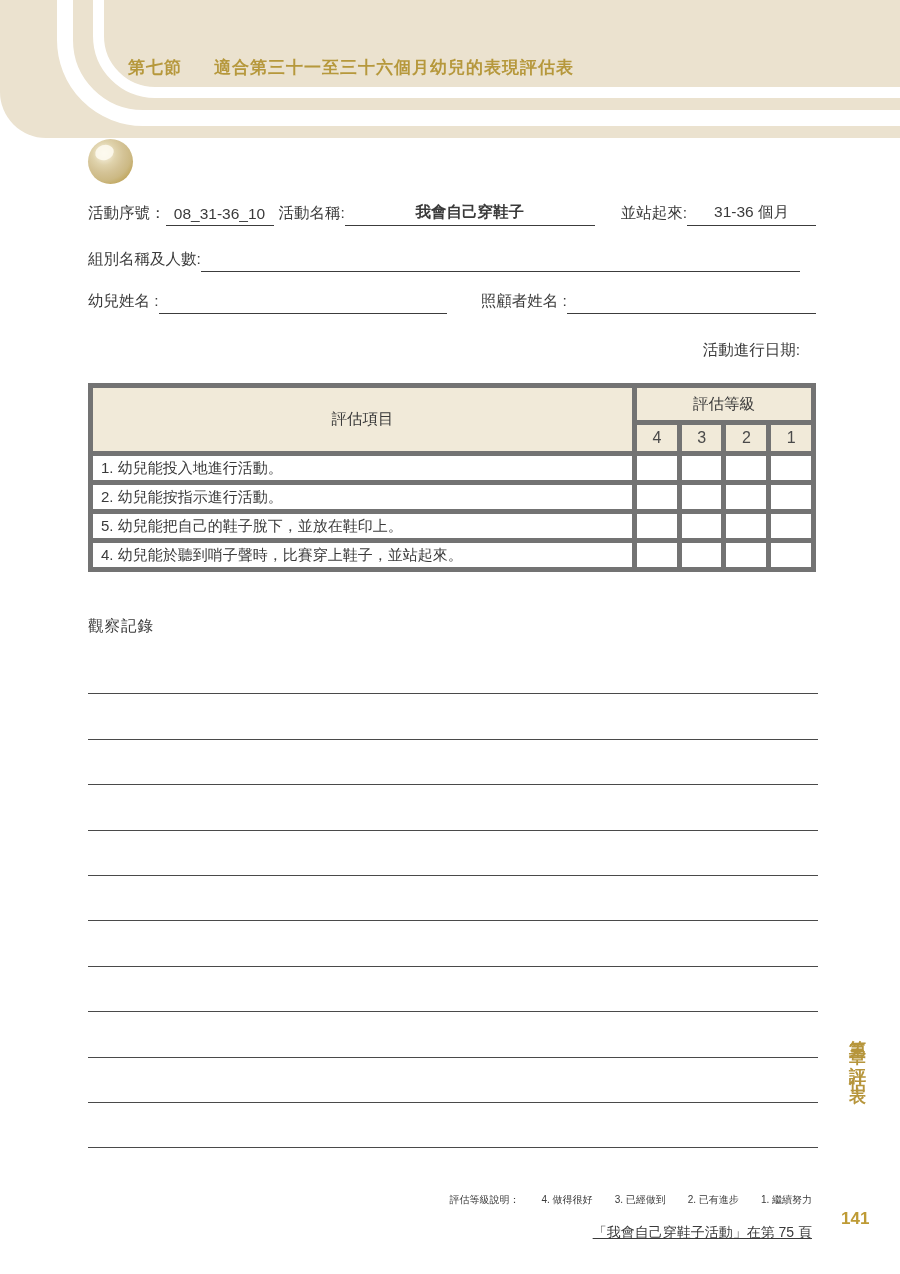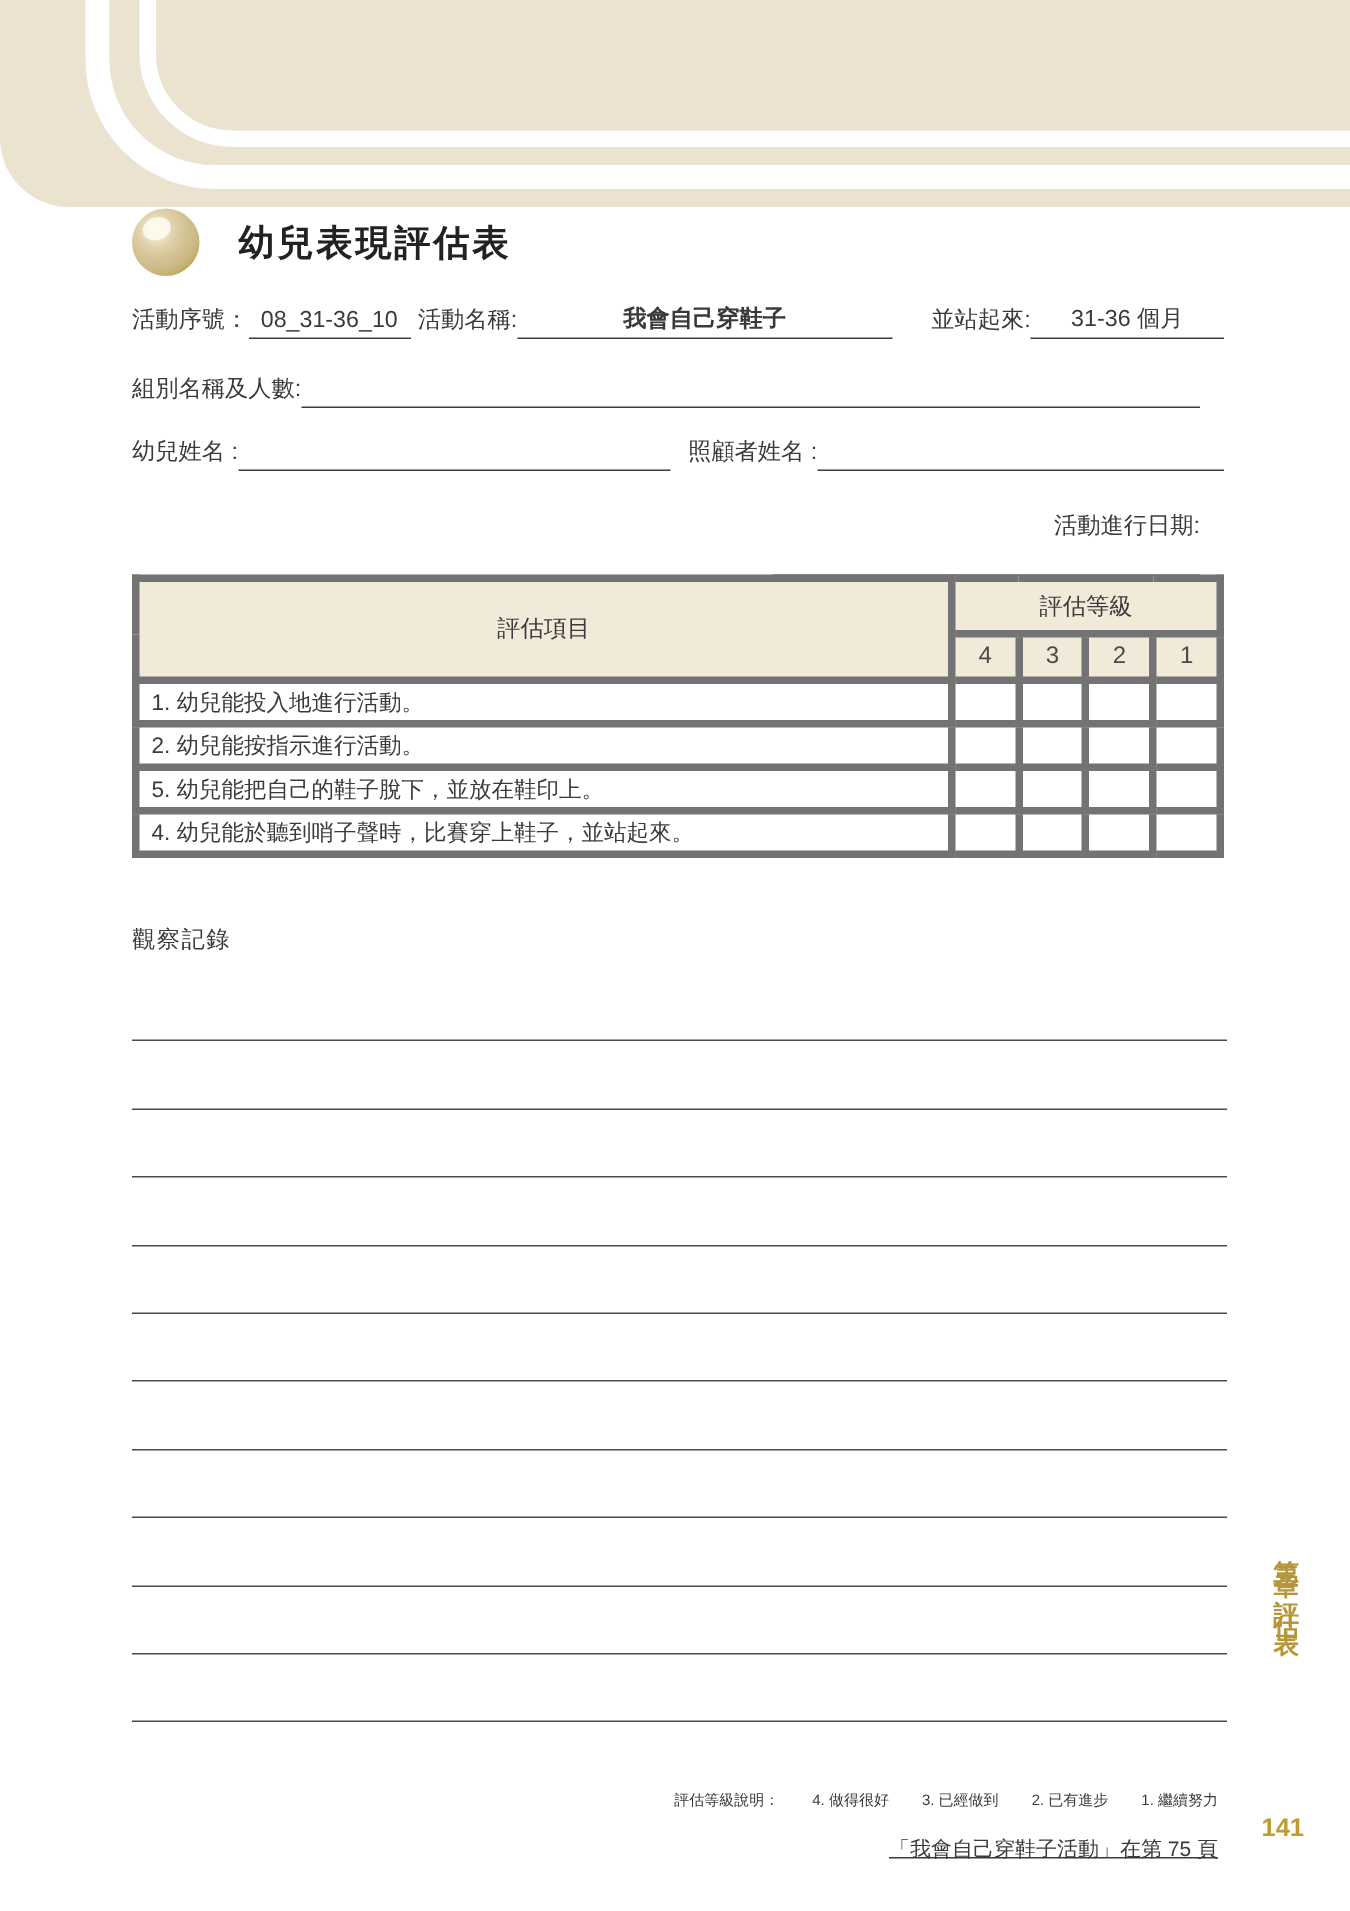--- a/index.html
+++ b/index.html
@@ -52,21 +52,21 @@
     min-height:21px; display:inline-block;
   }
   .r1 { position:absolute; top:0; left:0; right:0; }
   .r2 { position:absolute; top:47px; left:0; right:16px; }
   .r3 { position:absolute; top:89px; left:0; right:0; }
   .r4 { position:absolute; top:138px; left:0; right:16px;flex-direction:column; }
   .u-serial { width:108px; }
   .u-actname { width:250px;font-weight:bold; }
   .u-age { flex:1; }
   .gap26 { margin-left:26px; }
-  .gap24 { margin-left:12px;text-align:right; }
+  .gap24 { margin-left:34px;text-align:right; }
   .u-flex { flex:1; }
   .u-child { width:288px; }
   .u-date { width:285px; }
 
   
   .atable {
     position:absolute; left:88px; top:383px; width:728px;
     border-collapse:collapse; font-size:15px; color:#3a3a3a;
     border:2px solid #3d3d3d;
   }
@@ -101,25 +101,27 @@
   .pagenum { position:absolute; left:841px; top:1209px; font-size:17px; font-weight:bold; color:#BE9B35; }
 </style>
 </head>
 <body>
 
 <div class="page">
 
   <header class="hdr">
     <div class="ring ring-outer"></div>
     <div class="ring ring-inner"></div>
+    <div class="hdr-text">
+      <span class="sec-num">第七節</span><span>適合第三十一至三十六個月幼兒的表現評估表</span>
+    </div>
   </header>
 
   <div class="title-row">
     <span class="sphere"></span>
-    <h1>幼兒表現評估表</h1>
   </div>
 
   <div class="form">
     <div class="frow r1">
       <span class="lbl">活動序號：</span>
       <span class="u u-serial">08_31-36_10</span>
       <span class="lbl" style="margin-left:5px;">活動名稱:</span>
       <span class="u u-actname">我會自己穿鞋子</span>
       <span class="lbl gap26">並站起來:</span>
       <span class="u u-age">31-36 個月</span>

